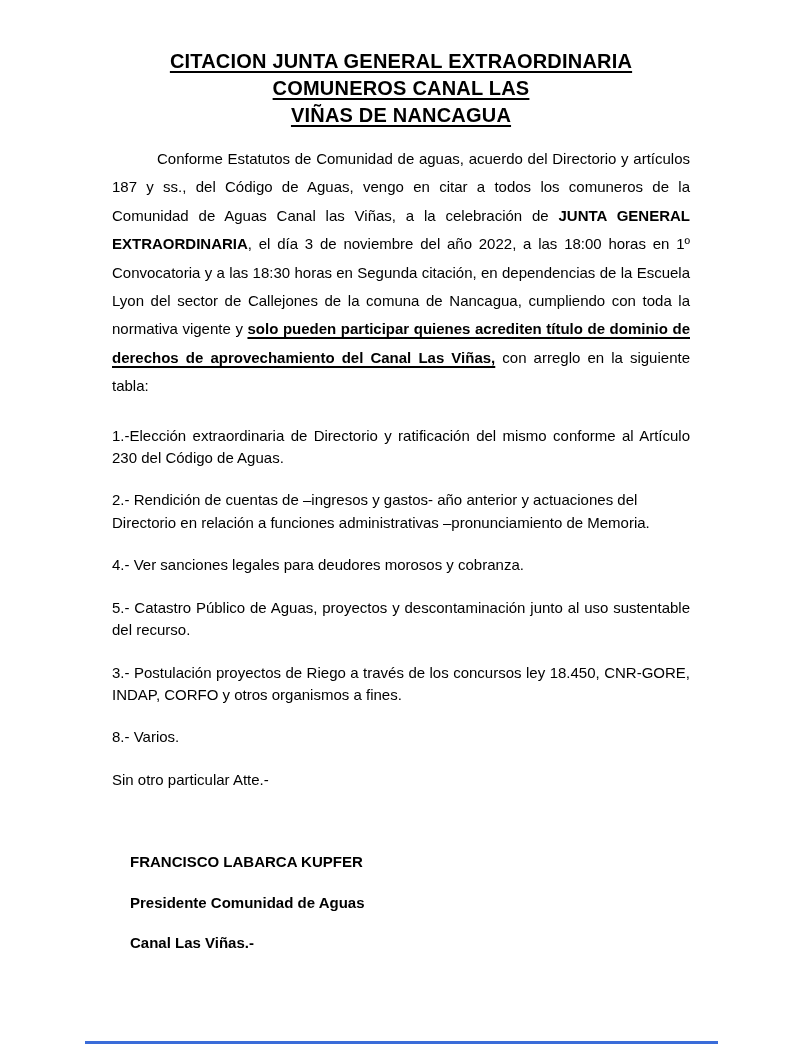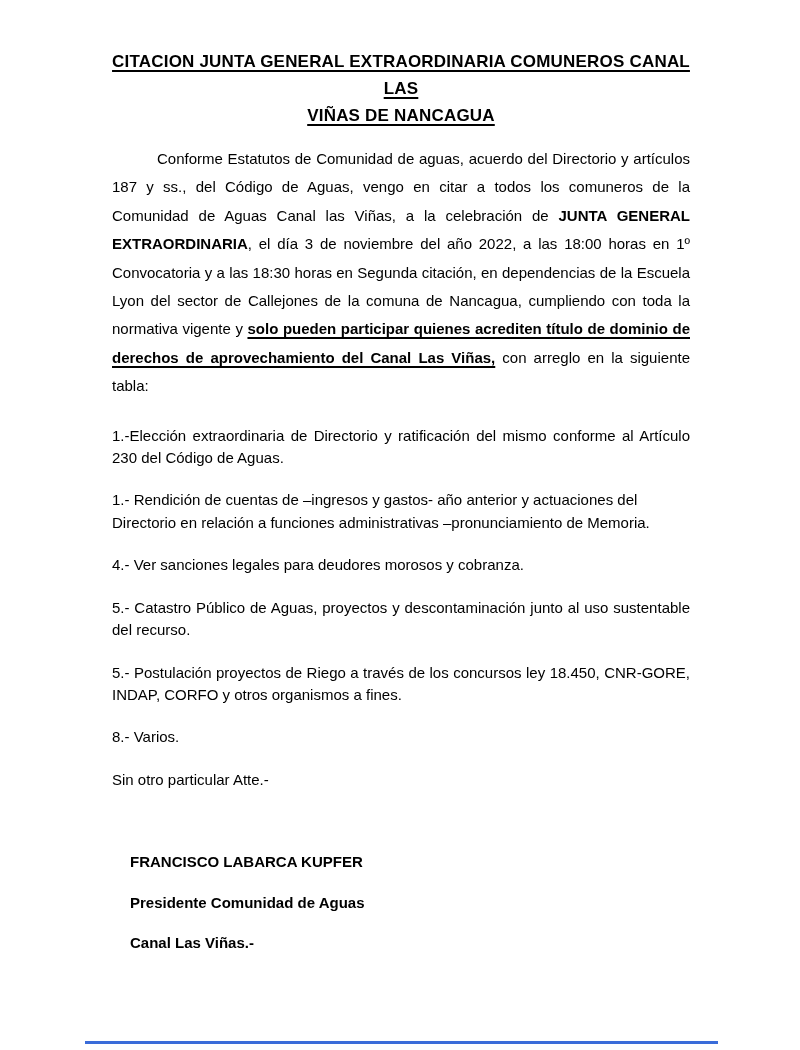--- a/index.html
+++ b/index.html
@@ -15,21 +15,21 @@
     color: var(--text-color, #000000);
     font-family: "Liberation Sans", "DejaVu Sans", sans-serif;
     font-size: 15px;
     box-sizing: border-box;
     padding: 48px 110px 0 112px;
     overflow: hidden;
   }
   .title {
     margin: 0;
     text-align: center;
-    font-size: 17px;
+    font-size: 20px;
     font-weight: 700;
     line-height: 27px;
     letter-spacing: 0.2px;
   }
   .title .title-line {
     text-decoration: underline;
     text-decoration-thickness: 2px;
     text-underline-offset: 3px;
   }
   .intro {
@@ -76,24 +76,24 @@
 
   <h1 class="title">
     <div class="title-line">CITACION JUNTA GENERAL EXTRAORDINARIA COMUNEROS CANAL LAS</div>
     <div class="title-line">VIÑAS DE NANCAGUA</div>
   </h1>
 
   <p class="intro"><span>Conforme Estatutos de Comunidad de aguas, acuerdo del Directorio y artículos 187 y ss., del Código de Aguas, vengo en citar a todos los comuneros de la Comunidad de Aguas Canal las Viñas, a la celebración de </span><span class="b">JUNTA GENERAL EXTRAORDINARIA</span><span>, el día 3 de noviembre del año 2022, a las 18:00 horas en 1º Convocatoria y a las 18:30 horas en Segunda citación, en dependencias de la Escuela Lyon del sector de Callejones de la comuna de Nancagua, cumpliendo con toda la normativa vigente y </span><span class="b u">solo pueden participar quienes acrediten título de dominio de derechos de aprovechamiento del Canal Las Viñas,</span><span> con arreglo en la siguiente tabla:</span></p>
 
   <div class="agenda">
     <p class="item justify">1.-Elección extraordinaria de Directorio y ratificación del mismo conforme al Artículo 230 del Código de Aguas.</p>
-    <p class="item">1.- Rendición de cuentas de –ingresos y gastos- año anterior y actuaciones del Directorio en relación a funciones administrativas –pronunciamiento de Memoria.</p>
+    <p class="item">2.- Rendición de cuentas de –ingresos y gastos- año anterior y actuaciones del Directorio en relación a funciones administrativas –pronunciamiento de Memoria.</p>
     <p class="item">4.- Ver sanciones legales para deudores morosos y cobranza.</p>
     <p class="item justify">5.- Catastro Público de Aguas, proyectos y descontaminación junto al uso sustentable del recurso.</p>
-    <p class="item justify">5.- Postulación proyectos de Riego a través de los concursos ley 18.450, CNR-GORE, INDAP, CORFO y otros organismos a fines.</p>
+    <p class="item justify">3.- Postulación proyectos de Riego a través de los concursos ley 18.450, CNR-GORE, INDAP, CORFO y otros organismos a fines.</p>
     <p class="item">8.- Varios.</p>
   </div>
 
   <p class="closing">Sin otro particular Atte.-</p>
 
   <div class="signature">
     <p>FRANCISCO LABARCA KUPFER</p>
     <p>Presidente Comunidad de Aguas</p>
     <p>Canal Las Viñas.-</p>
   </div>

